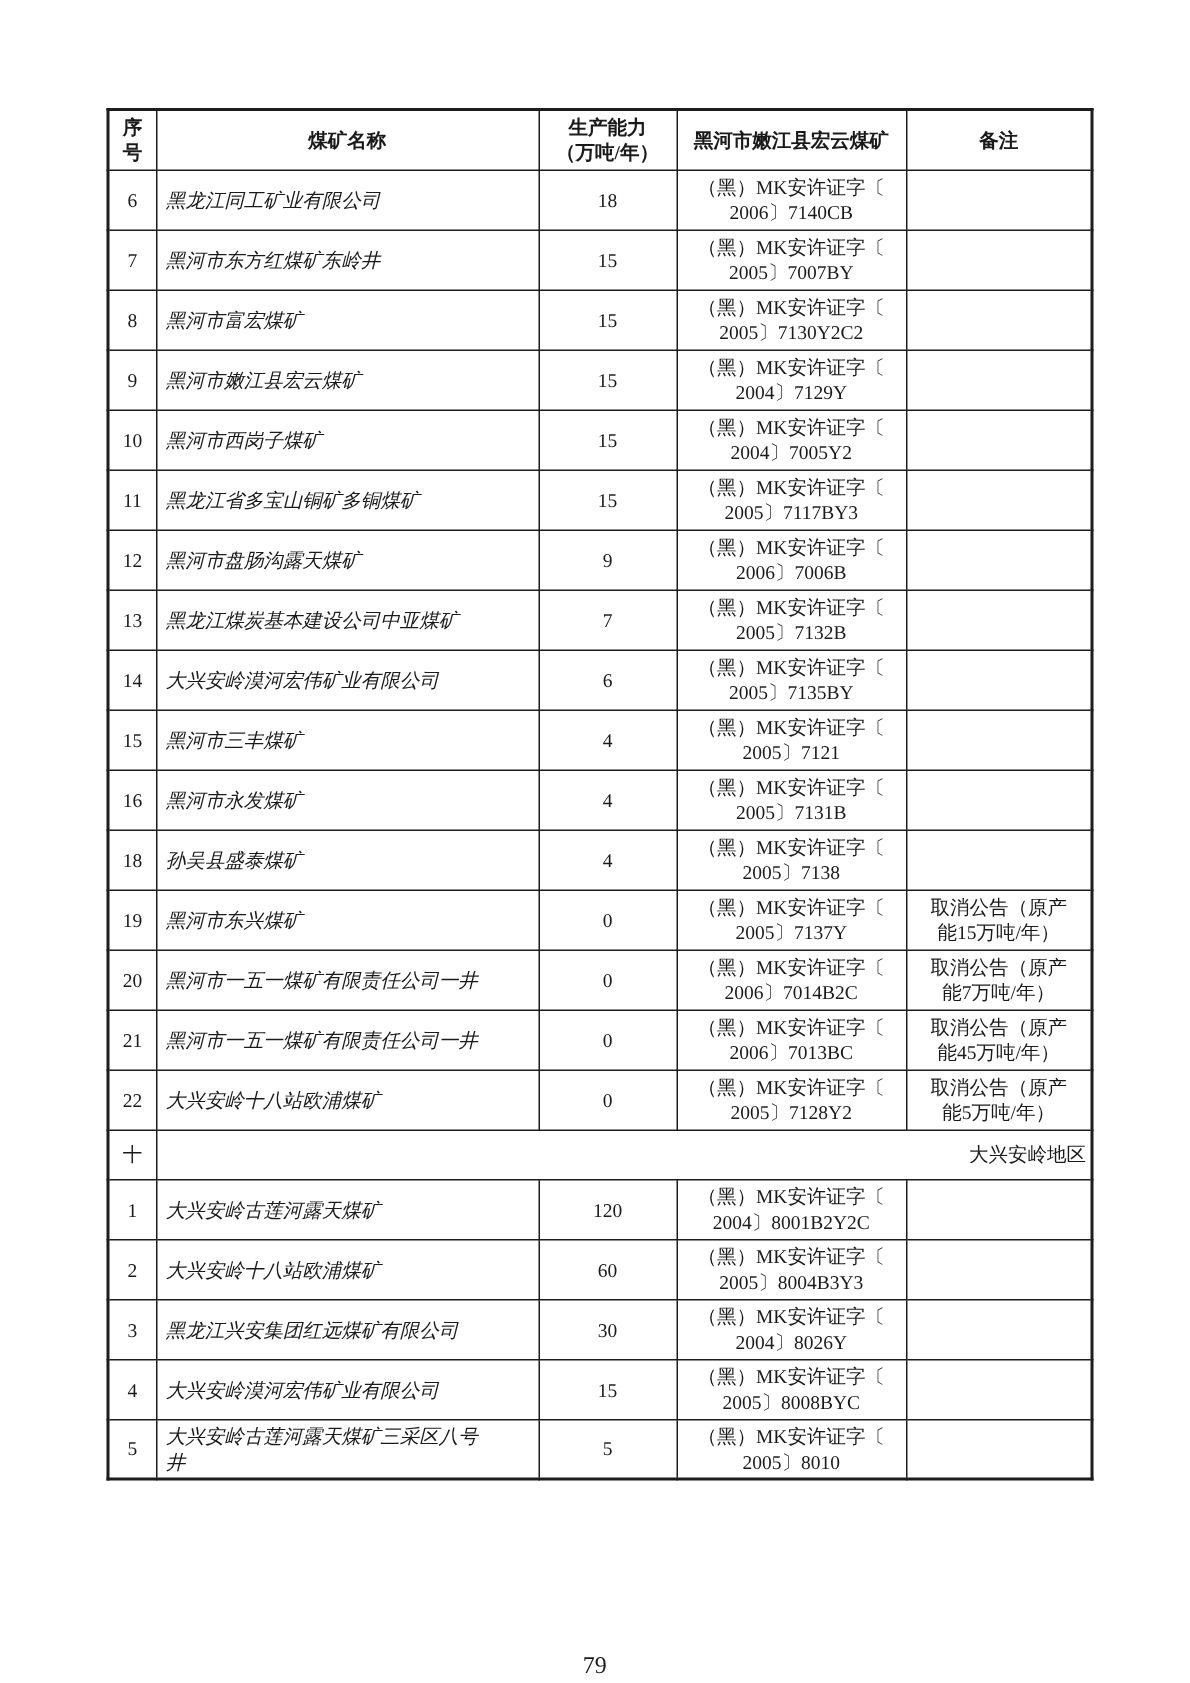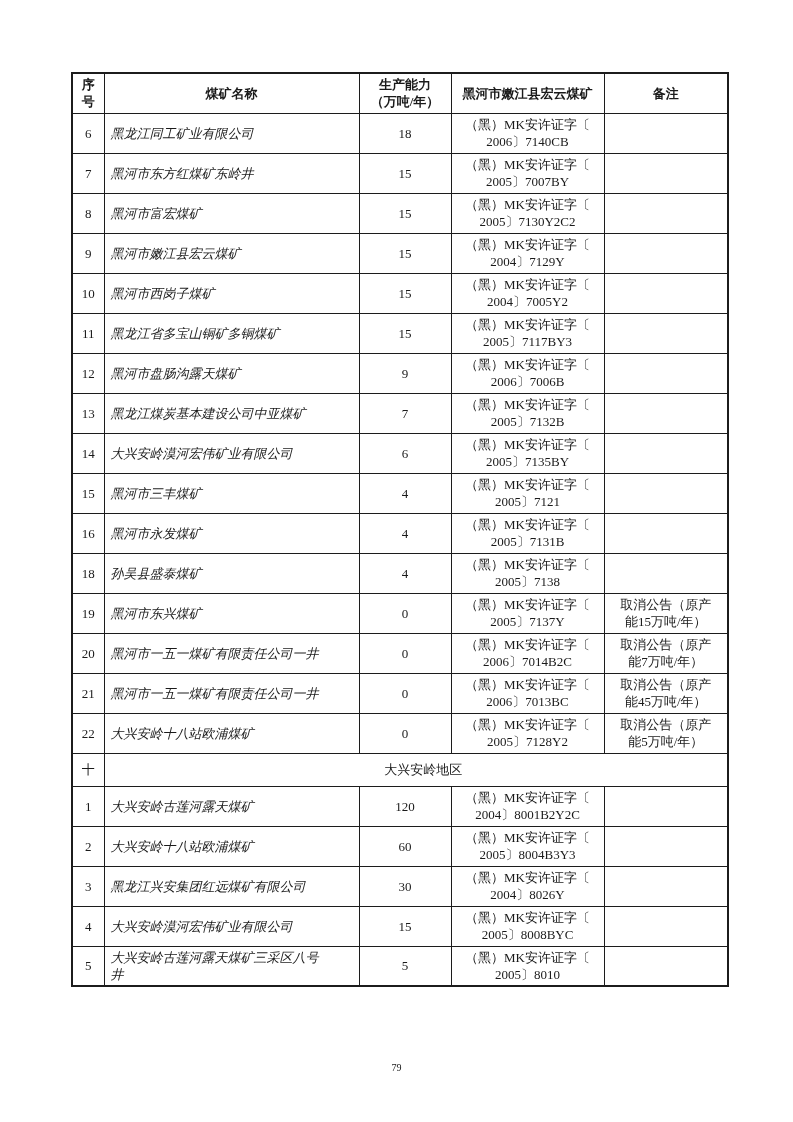--- a/index.html
+++ b/index.html
@@ -40,35 +40,35 @@
   }
   .mine-table tbody tr { height: 40px; }
   .mine-table tbody tr.section-row { height: 33px; }
   td.c-name {
     text-align: left;
     padding-left: 6px;
     white-space: pre-line;
     font-style: italic;
   }
   td.c-section {
-    text-align: center;
+    text-align: right;
     padding-left: 18px;
     margin-left: 48px;
   }
   td.c-lic, td.c-rem {
     white-space: pre-line;
     text-align: center;
   }
   .page-number {
     position: absolute;
-    top: 1062px;
+    top: 1102px;
     left: 0;
     width: 100%;
     text-align: center;
-    font-size: 10px;
+    font-size: 16px;
   }
 </style>
 </head>
 <body>
 
 <div class="page">
   <table class="mine-table">
     <colgroup>
       <col style="width:32px">
       <col style="width:255px">

